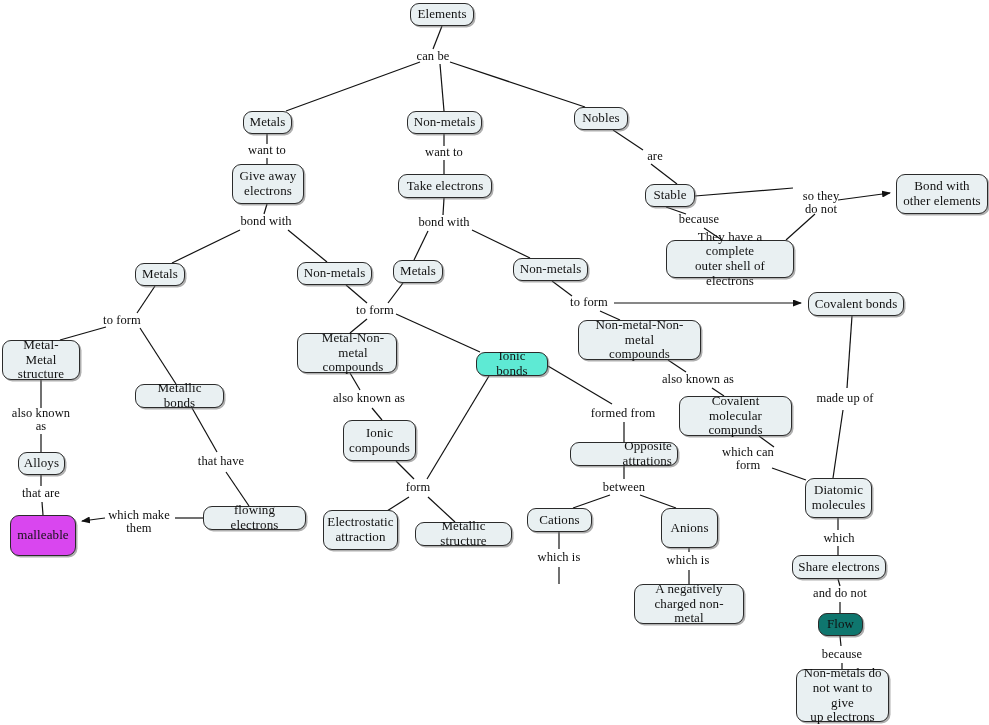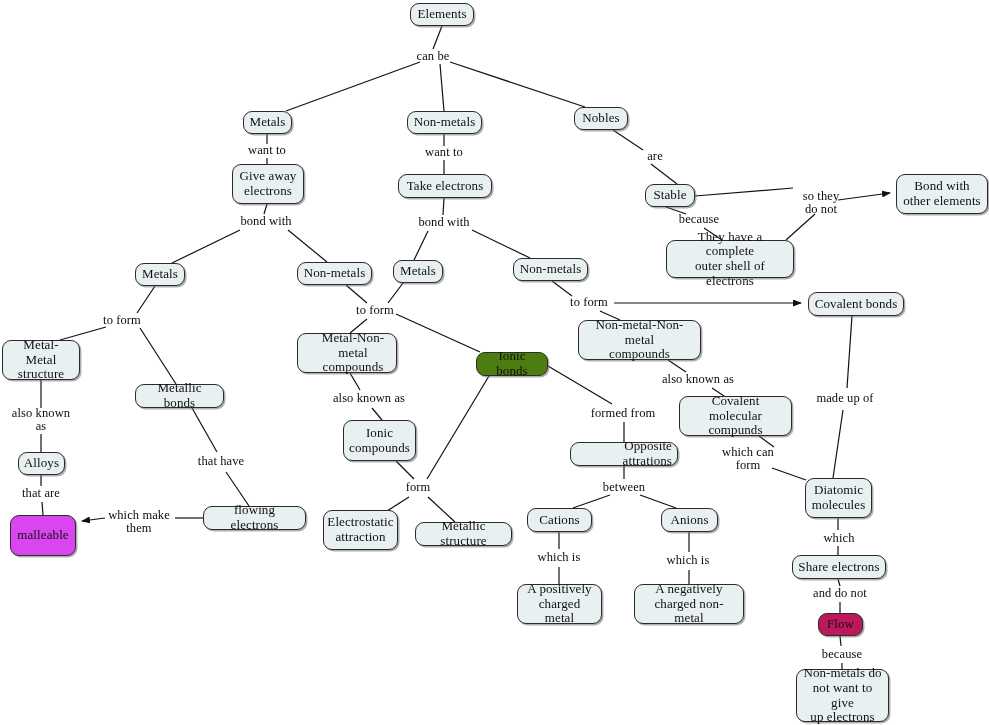--- a/index.html
+++ b/index.html
@@ -183,43 +183,41 @@
   <div class="node" style="left: 297px; top: 262px; width: 75px; height: 23px; background: rgb(233, 240, 242); border-color: rgb(43, 43, 43); color: rgb(17, 17, 17);">Non-metals</div>
   <div class="node" style="left: 393px; top: 260px; width: 50px; height: 23px; background: rgb(233, 240, 242); border-color: rgb(43, 43, 43); color: rgb(17, 17, 17);">Metals</div>
   <div class="node" style="left: 513px; top: 258px; width: 75px; height: 23px; background: rgb(233, 240, 242); border-color: rgb(43, 43, 43); color: rgb(17, 17, 17);">Non-metals</div>
   <div class="node" style="left: 808px; top: 292px; width: 96px; height: 24px; background: rgb(233, 240, 242); border-color: rgb(43, 43, 43); color: rgb(17, 17, 17);">Covalent bonds</div>
   <div class="node" style="left: 2px; top: 340px; width: 78px; height: 40px; background: rgb(233, 240, 242); border-color: rgb(43, 43, 43); color: rgb(17, 17, 17);">Metal-Metal
 structure</div>
   <div class="node" style="left: 297px; top: 333px; width: 100px; height: 40px; background: rgb(233, 240, 242); border-color: rgb(43, 43, 43); color: rgb(17, 17, 17); padding-left: 17px;">Metal-Non-metal
 compounds</div>
   <div class="node" style="left: 578px; top: 320px; width: 123px; height: 40px; background: rgb(233, 240, 242); border-color: rgb(43, 43, 43); color: rgb(17, 17, 17);">Non-metal-Non-metal
 compounds</div>
-  <div class="node" style="left: 476px; top: 352px; width: 72px; height: 24px; background: #4d7c0f; border-color: rgb(43, 43, 43); color: rgb(17, 17, 17);">Ionic bonds</div>
+  <div class="node" style="left: 476px; top: 352px; width: 72px; height: 24px; background: #5eead4; border-color: rgb(43, 43, 43); color: rgb(17, 17, 17);">Ionic bonds</div>
   <div class="node" style="left: 135px; top: 384px; width: 89px; height: 24px; background: rgb(233, 240, 242); border-color: rgb(43, 43, 43); color: rgb(17, 17, 17);">Metallic bonds</div>
   <div class="node" style="left: 679px; top: 396px; width: 113px; height: 40px; background: rgb(233, 240, 242); border-color: rgb(43, 43, 43); color: rgb(17, 17, 17);">Covalent molecular
 compunds</div>
   <div class="node" style="left: 343px; top: 420px; width: 73px; height: 41px; background: rgb(233, 240, 242); border-color: rgb(43, 43, 43); color: rgb(17, 17, 17);">Ionic
 compounds</div>
   <div class="node" style="left: 570px; top: 442px; width: 108px; height: 24px; background: rgb(233, 240, 242); border-color: rgb(43, 43, 43); color: rgb(17, 17, 17); text-align: right;">Opposite attrations</div>
   <div class="node" style="left: 18px; top: 452px; width: 47px; height: 23px; background: rgb(233, 240, 242); border-color: rgb(43, 43, 43); color: rgb(17, 17, 17);">Alloys</div>
   <div class="node" style="left: 805px; top: 478px; width: 67px; height: 40px; background: rgb(233, 240, 242); border-color: rgb(43, 43, 43); color: rgb(17, 17, 17);">Diatomic
 molecules</div>
   <div class="node" style="left: 527px; top: 508px; width: 65px; height: 24px; background: rgb(233, 240, 242); border-color: rgb(43, 43, 43); color: rgb(17, 17, 17);">Cations</div>
-  <div class="node" style="left: 661px; top: 508px; width: 57px; height: 24px; background: rgb(233, 240, 242); border-color: rgb(43, 43, 43); color: rgb(17, 17, 17);">Anions</div>
+  <div class="node" style="left: 661px; top: 508px; width: 57px; height: 40px; background: rgb(233, 240, 242); border-color: rgb(43, 43, 43); color: rgb(17, 17, 17);">Anions</div>
   <div class="node" style="left: 10px; top: 515px; width: 66px; height: 41px; background: #d946ef; border-color: rgb(43, 43, 43); color: rgb(17, 17, 17);">malleable</div>
   <div class="node" style="left: 203px; top: 506px; width: 103px; height: 24px; background: rgb(233, 240, 242); border-color: rgb(43, 43, 43); color: rgb(17, 17, 17);">flowing electrons</div>
   <div class="node" style="left: 323px; top: 510px; width: 75px; height: 40px; background: rgb(233, 240, 242); border-color: rgb(43, 43, 43); color: rgb(17, 17, 17);">Electrostatic
 attraction</div>
   <div class="node" style="left: 415px; top: 522px; width: 97px; height: 24px; background: rgb(233, 240, 242); border-color: rgb(43, 43, 43); color: rgb(17, 17, 17);">Metallic structure</div>
   <div class="node" style="left: 792px; top: 555px; width: 94px; height: 24px; background: rgb(233, 240, 242); border-color: rgb(43, 43, 43); color: rgb(17, 17, 17);">Share electrons</div>
-  <div class="node" style="left: 517px; top: 584px; width: 85px; height: 40px; background: rgb(233, 240, 242); border-color: rgb(43, 43, 43); color: rgb(17, 17, 17);">A positively
-charged metal</div>
   <div class="node" style="left: 634px; top: 584px; width: 110px; height: 40px; background: rgb(233, 240, 242); border-color: rgb(43, 43, 43); color: rgb(17, 17, 17);">A negatively
 charged non-metal</div>
-  <div class="node" style="left: 818px; top: 613px; width: 45px; height: 23px; background: #be185d; border-color: rgb(43, 43, 43); color: rgb(17, 17, 17);">Flow</div>
+  <div class="node" style="left: 818px; top: 613px; width: 45px; height: 23px; background: #0f766e; border-color: rgb(43, 43, 43); color: rgb(17, 17, 17);">Flow</div>
   <div class="node" style="left: 796px; top: 669px; width: 93px; height: 53px; background: rgb(233, 240, 242); border-color: rgb(43, 43, 43); color: rgb(17, 17, 17);">Non-metals do
 not want to give
 up electrons</div>
 
   <div class="link-label" style="left: 433px; top: 57px;">can be</div>
   <div class="link-label" style="left: 267px; top: 151px;">want to</div>
   <div class="link-label" style="left: 444px; top: 153px;">want to</div>
   <div class="link-label" style="left: 655px; top: 157px;">are</div>
   <div class="link-label" style="left: 821px; top: 203px;">so they
 do not</div>

